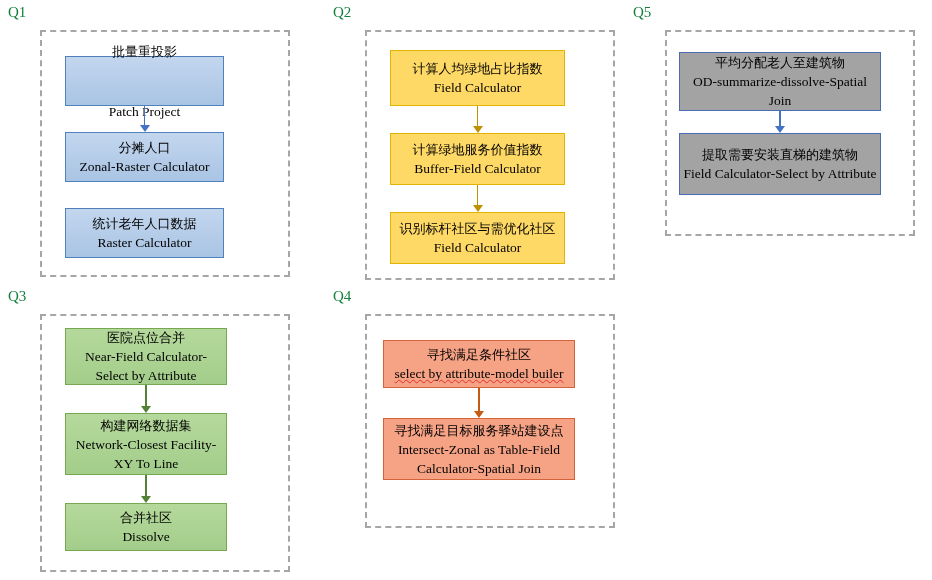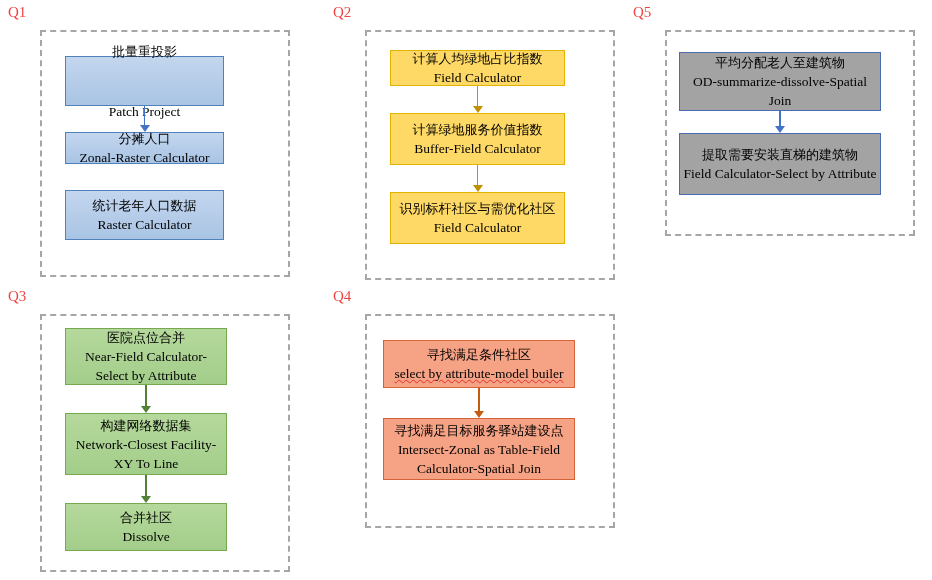--- a/index.html
+++ b/index.html
@@ -18,21 +18,21 @@
   .panel {
     position: absolute;
   }
 
   .panel-label {
     position: absolute;
     top: 0;
     left: 0;
     font-family: "Liberation Serif", "DejaVu Serif", serif;
     font-size: 15px;
-    color: #ef4444;
+    color: #15803d;
     line-height: 17px;
     white-space: nowrap;
     text-align: center;
   }
 
   .panel-frame {
     position: absolute;
     border: 2px dashed #a6a6a6;
     box-sizing: border-box;
     background: transparent;
@@ -151,26 +151,26 @@
   #panel-q3 .panel-frame { left: 32px; top: 26px; width: 250px; height: 258px; }
   #panel-q3 .flow { left: 57px; top: 40px; }
 
   #panel-q4 { left: 333px; top: 288px; width: 300px; height: 246px; }
   #panel-q4 .panel-frame { left: 32px; top: 26px; width: 250px; height: 214px; }
   #panel-q4 .flow { left: 50px; top: 52px; }
 
   
   #panel-q1 .node { width: 159px; }
   #panel-q1 .node.n0 { height: 50px; gap: 41px; }
-  #panel-q1 .node.n1 { height: 32px; }
+  #panel-q1 .node.n1 { height: 50px; }
   #panel-q1 .node.n2 { height: 50px; }
   #panel-q1 .arrow, #panel-q1 .gap-plain { height: 26px; }
 
   #panel-q2 .node { width: 175px; }
-  #panel-q2 .node.n0 { height: 36px; }
+  #panel-q2 .node.n0 { height: 56px; }
   #panel-q2 .node.n1 { height: 52px; }
   #panel-q2 .node.n2 { height: 52px; }
   #panel-q2 .arrow { height: 27px; }
 
   #panel-q5 .node { width: 202px; }
   #panel-q5 .node.n0 { height: 59px; }
   #panel-q5 .node.n1 { height: 62px; }
   #panel-q5 .arrow { height: 22px; }
 
   #panel-q3 .node { width: 162px; }

